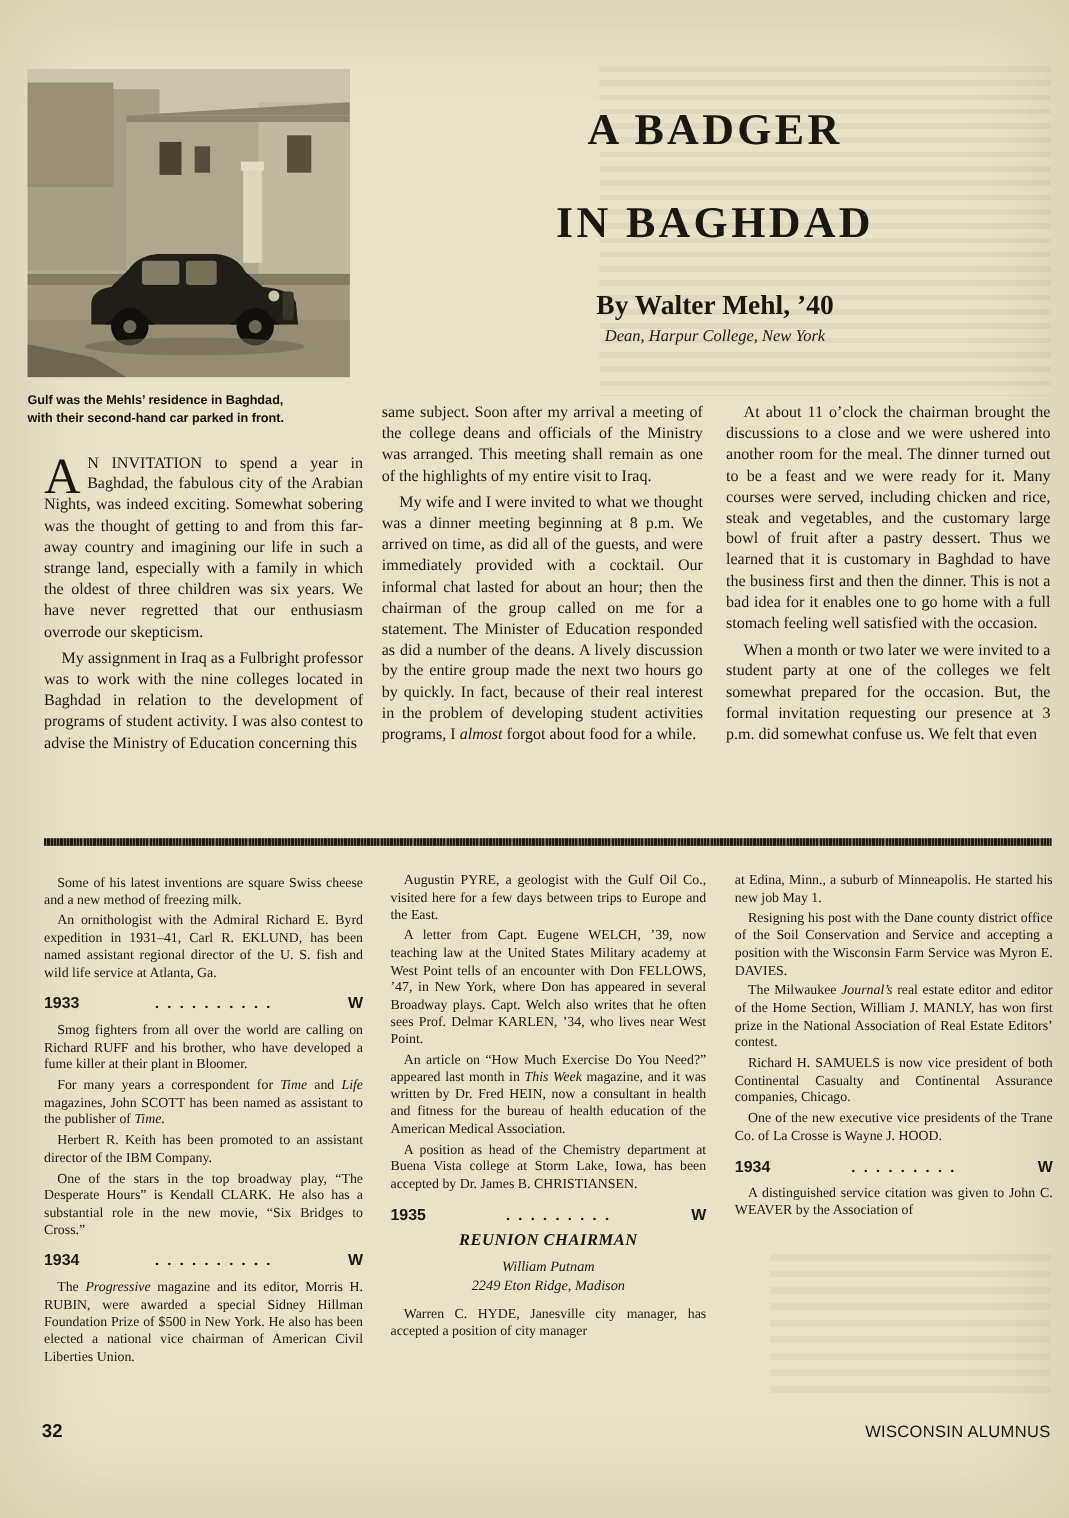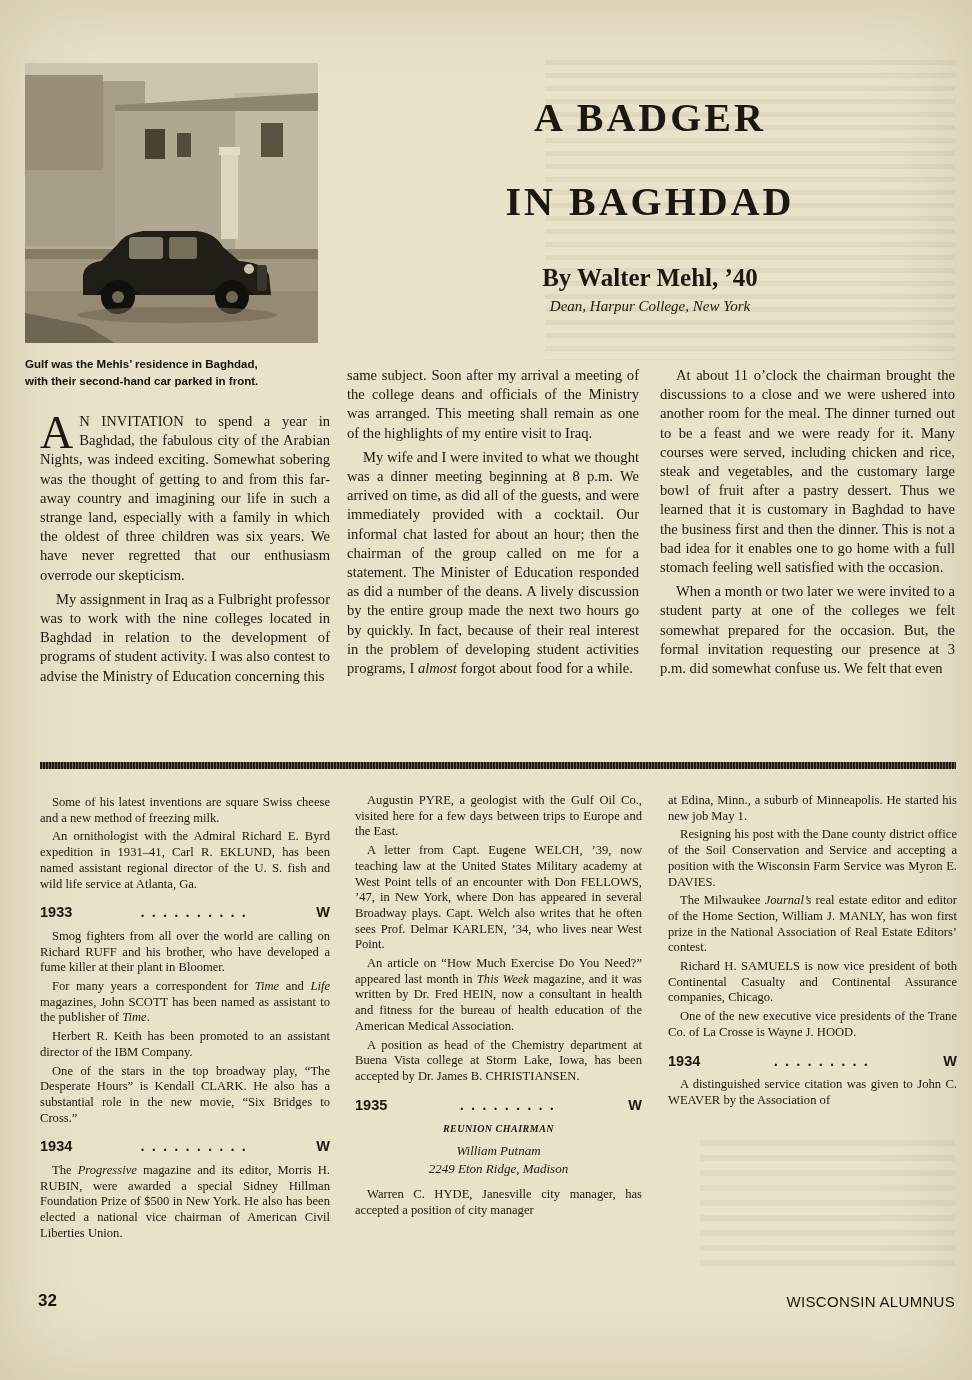--- a/index.html
+++ b/index.html
@@ -51,21 +51,21 @@
   .ncol3{left:668px;top:793px;width:289px;}
   .npara{margin:0 0 3px;text-indent:12px;}
   .no-indent{text-indent:0;}
   .year-heading{
     display:flex;align-items:baseline;margin:13px 0 8px;
     font-family:"Liberation Sans", sans-serif;font-weight:bold;font-size:14.5px;
   }
   .yh-dots{flex:1;text-align:center;letter-spacing:2px;white-space:nowrap;overflow:hidden;
     font-family:"Liberation Serif", serif;padding:0 8px;}
   .reunion{text-align:center;margin:8px 0 10px;}
-  .reunion-title{font-weight:bold;font-style:italic;font-size:10px;letter-spacing:0.5px;margin-bottom:5px;}
+  .reunion-title{font-weight:bold;font-style:italic;font-size:15px;letter-spacing:0.5px;margin-bottom:5px;}
   .reunion-name{font-style:italic;font-size:13px;line-height:1.35;}
   .reunion-address{font-style:italic;font-size:13px;line-height:1.35;}
   
   .page-number{
     position:absolute;left:38px;top:1291px;
     font-family:"Liberation Sans", sans-serif;font-weight:bold;font-size:17px;
   }
   .magazine-name{
     position:absolute;right:17px;top:1293px;
     font-family:"Liberation Sans", sans-serif;font-weight:normal;font-size:15px;letter-spacing:0.3px;

